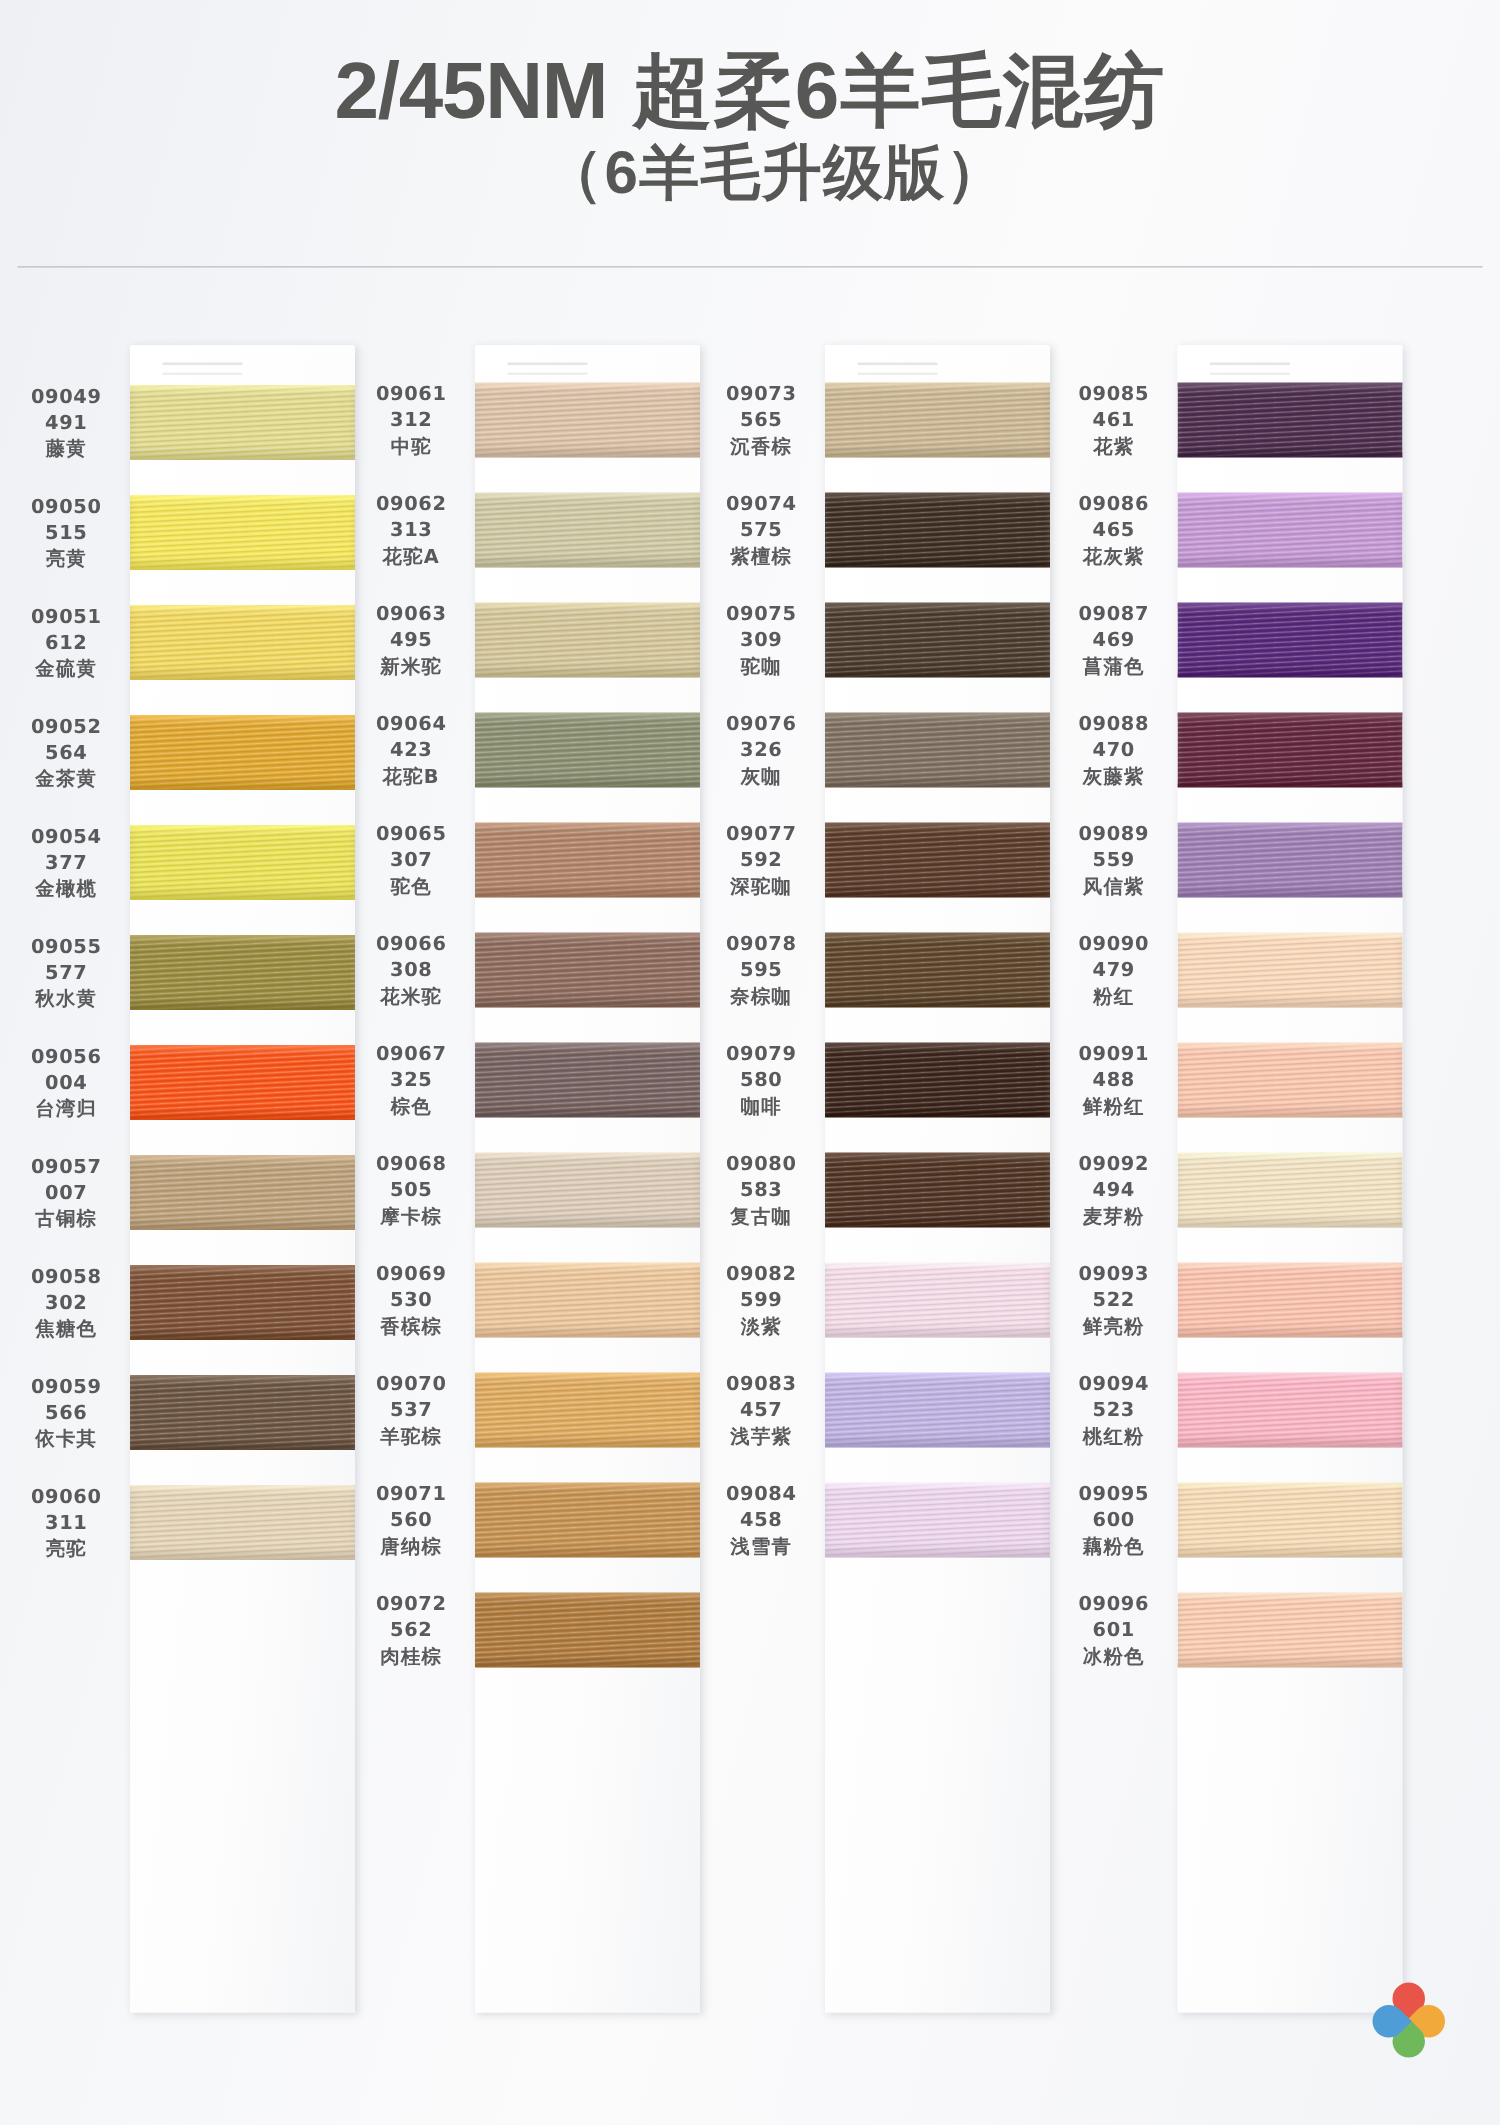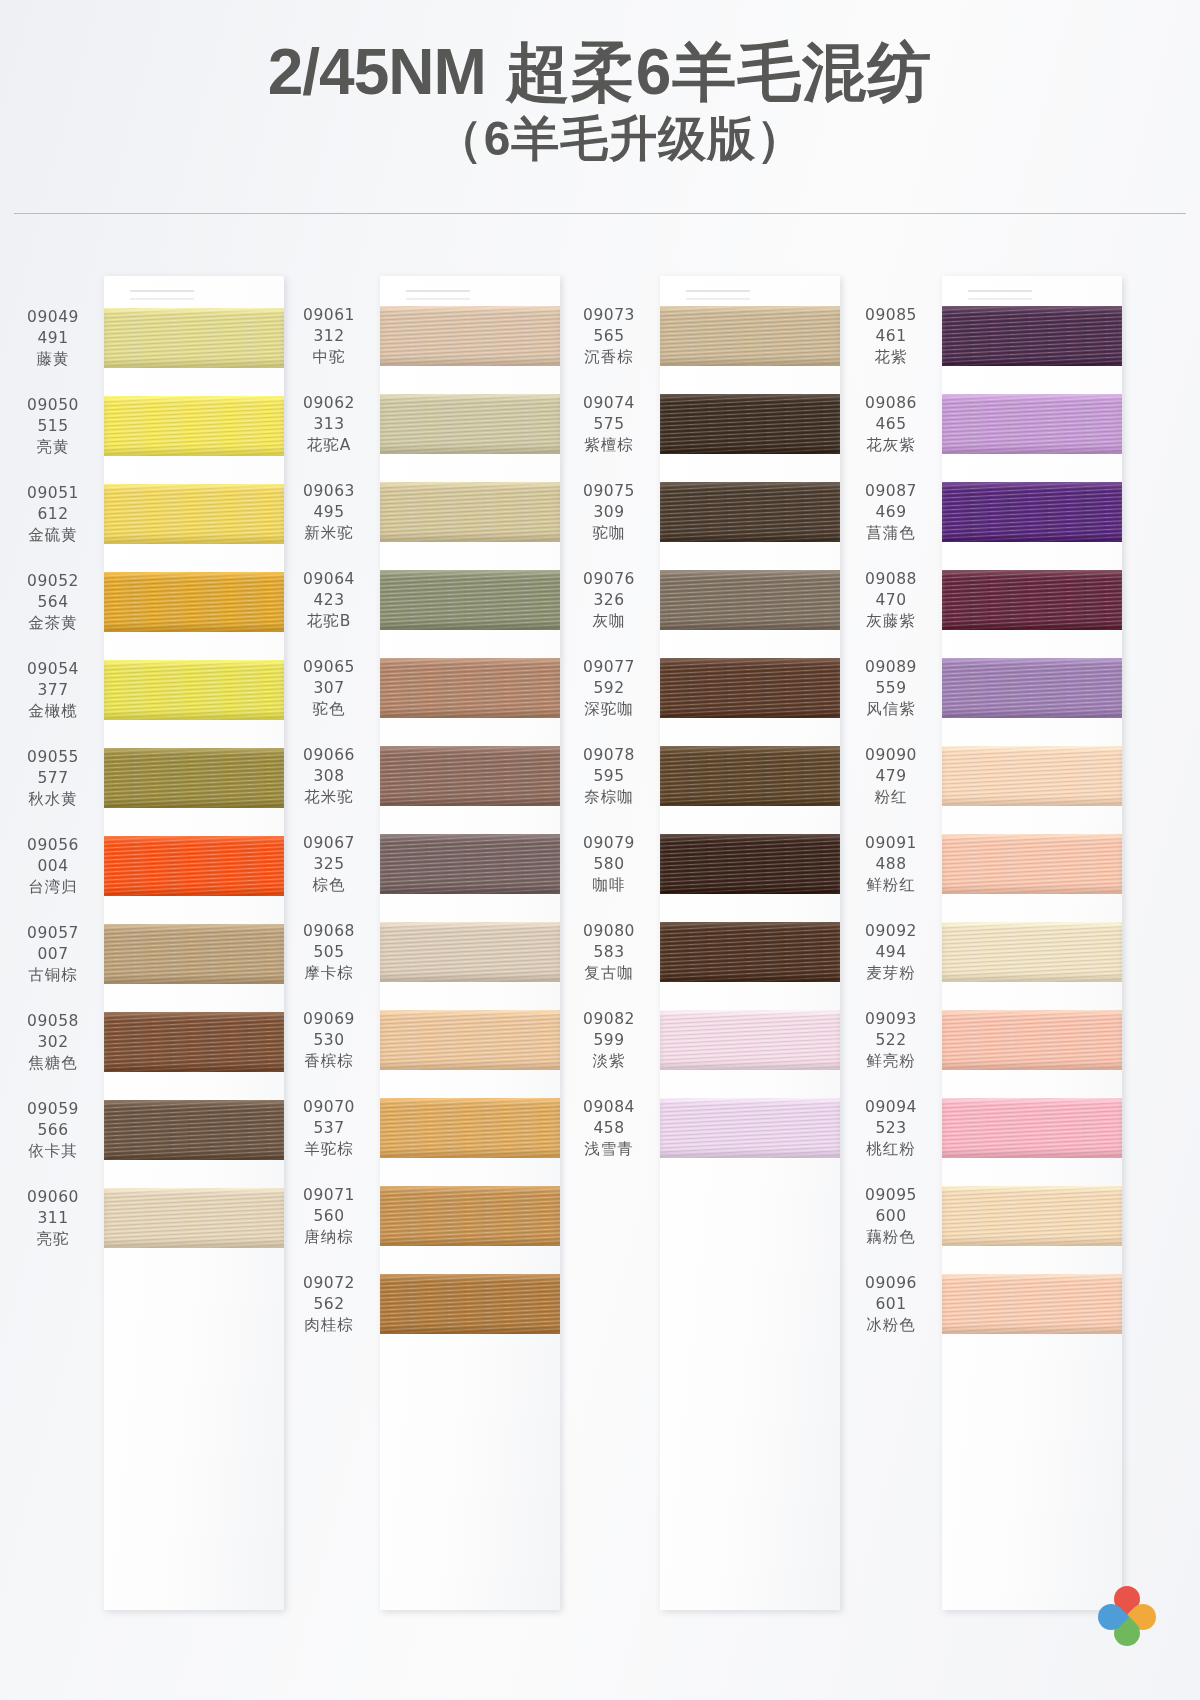--- a/index.html
+++ b/index.html
@@ -93,20 +93,21 @@
   .rows {
     position: relative;
     margin-top: 20px;
   }
 
   .row {
     position: relative;
     height: 88px;
     display: flex;
     align-items: center;
+    font-weight: bold;
   }
 
   .label {
     width: 96px;
     text-align: center;
     color: #5a5a5c;
     font-size: 15.5px;
     line-height: 21px;
     letter-spacing: .5px;
     font-family: "DejaVu Sans", "Liberation Sans", sans-serif;
@@ -594,20 +595,32 @@
               <div class="cn">淡紫</div>
             </div>
             <div class="swatch">
               <div class="thread" style="background-color: rgb(246, 221, 233);"></div>
               <div class="fuzz top" style="background: rgb(255, 249, 255);"></div>
               <div class="fuzz bottom" style="background: rgb(224, 199, 211);"></div>
             </div>
           </div>
           <div class="row">
             <div class="label">
+              <div>09083</div>
+              <div>457</div>
+              <div class="cn">浅芋紫</div>
+            </div>
+            <div class="swatch">
+              <div class="thread" style="background-color: rgb(192, 179, 228);"></div>
+              <div class="fuzz top" style="background: rgb(220, 207, 255);"></div>
+              <div class="fuzz bottom" style="background: rgb(170, 157, 206);"></div>
+            </div>
+          </div>
+          <div class="row">
+            <div class="label">
               <div>09084</div>
               <div>458</div>
               <div class="cn">浅雪青</div>
             </div>
             <div class="swatch">
               <div class="thread" style="background-color: rgb(238, 215, 239);"></div>
               <div class="fuzz top" style="background: rgb(255, 243, 255);"></div>
               <div class="fuzz bottom" style="background: rgb(216, 193, 217);"></div>
             </div>
           </div>

